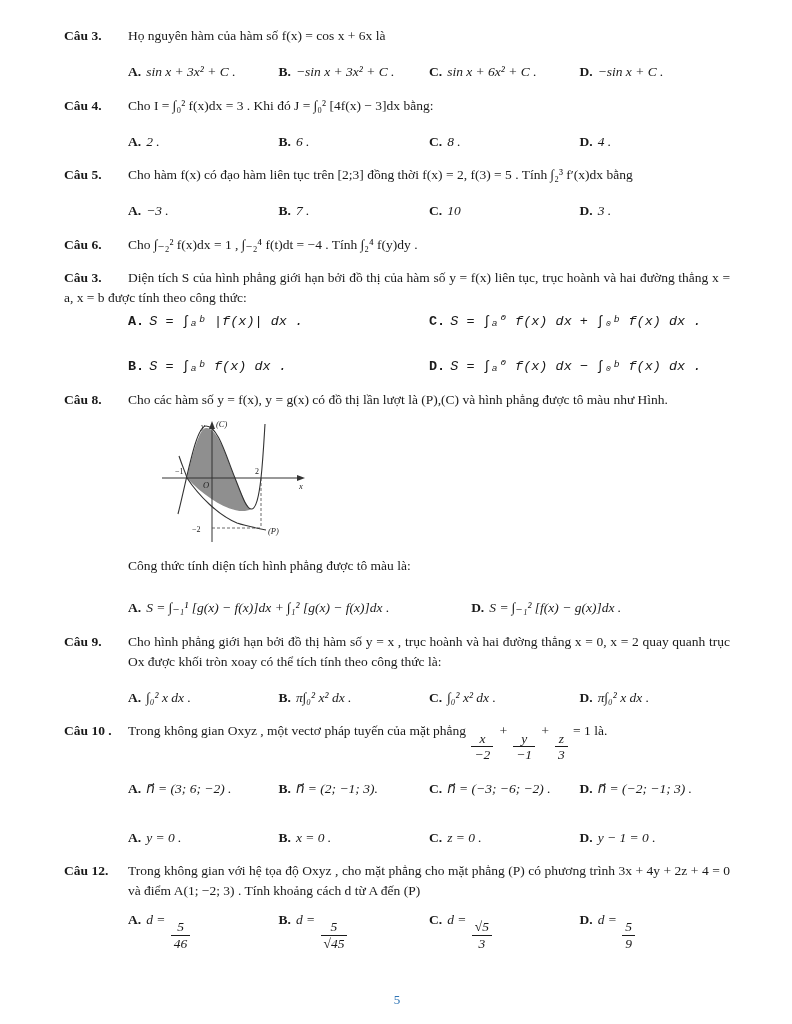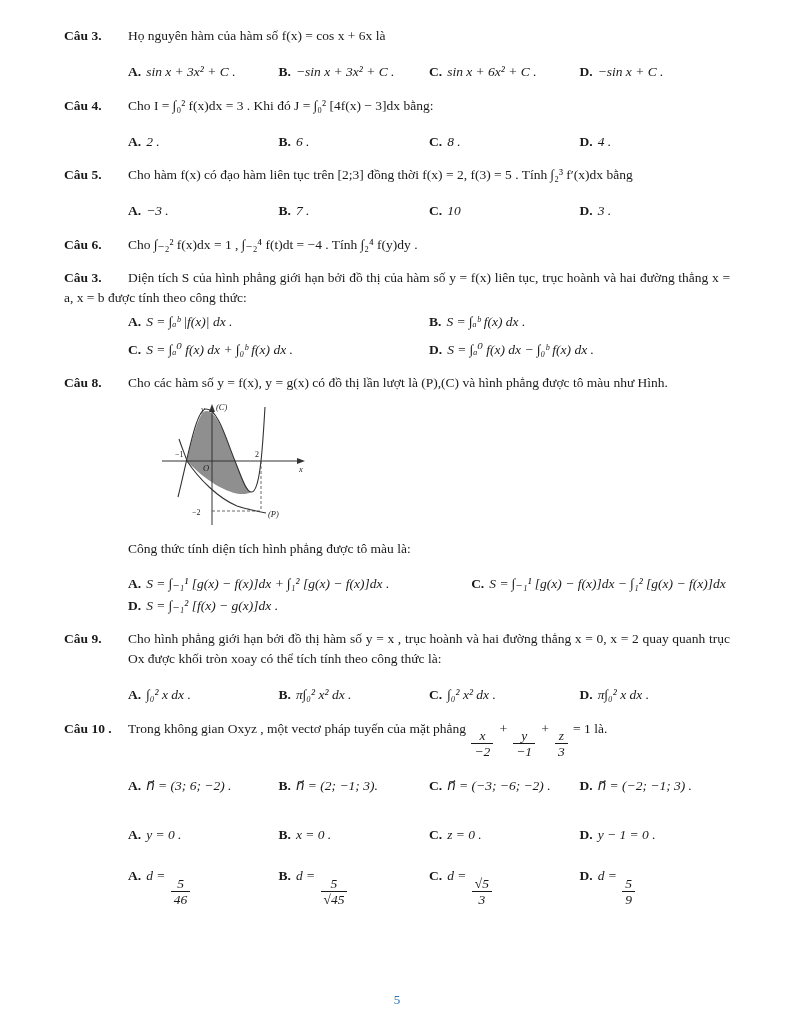--- a/index.html
+++ b/index.html
@@ -12,22 +12,22 @@
     padding: 26px 62px 16px 64px;
     overflow: hidden;
   }
   .question { margin-bottom: 13px; }
   .stem { text-align: justify; line-height: 1.5; }
   .wrap-indent { padding-left: 64px; text-indent: -64px; }
   .q-label { display: inline-block; width: 64px; font-weight: bold; text-indent: 0; }
   .stem-text { }
   .options { display: flex; margin-left: 64px; margin-top: 16px; line-height: 1.5; }
   .options .option { flex: 1; }
-  .grid-2 { display: grid; grid-template-columns: 50% 50%; margin-left: 64px; margin-top: 4px; row-gap: 7px; line-height: 1.5; }
-  .grid-2w { display: grid; grid-template-columns: 57% 43%; margin-left: 64px; margin-top: 15px; row-gap: 1px; line-height: 1.5; }
+  .grid-2 { display: grid; grid-template-columns: 50% 50%; margin-left: 64px; margin-top: 4px; row-gap: 24px; line-height: 1.5; font-family: Liberation Mono, monospace; }
+  .grid-2w { display: grid; grid-template-columns: 57% 43%; margin-left: 64px; margin-top: 22px; row-gap: 21px; line-height: 1.5; }
   .opt-letter { font-weight: bold; margin-right: 5px; }
   .math { font-style: italic; }
   .frac { display: inline-flex; flex-direction: column; text-align: center;
           vertical-align: -0.55em; line-height: 1.15; font-style: italic; margin: 0 2px; }
   .frac .fnum { border-bottom: 1px solid #1a1a1a; padding: 0 3px; }
   .frac .fden { padding: 0 3px; }
   .figure-wrap { margin: 6px 0 2px 78px; }
   .fig-caption { margin-left: 64px; margin-top: 2px; line-height: 1.5; font-family: Liberation Serif, serif; }
   .page-footer { margin-top: auto; text-align: center; font-size: 13px; }
 </style>
@@ -65,22 +65,22 @@
 </section>
 
 <section class="question">
   <p class="stem"><span class="q-label">Câu 6.</span><span class="stem-text">Cho ∫₋₂² f(x)dx = 1 , ∫₋₂⁴ f(t)dt = −4 . Tính ∫₂⁴ f(y)dy .</span></p>
 </section>
 
 <section class="question">
   <p class="stem"><span class="q-label">Câu 3.</span><span class="stem-text">Diện tích S của hình phẳng giới hạn bởi đồ thị của hàm số y = f(x) liên tục, trục hoành và hai đường thẳng x = a, x = b được tính theo công thức:</span></p>
   <div class="grid-2">
     <div class="option"><span class="opt-letter">A.</span><span class="math">S = ∫ₐᵇ |f(x)| dx .</span></div>
+    <div class="option"><span class="opt-letter">C.</span><span class="math">S = ∫ₐ⁰ f(x) dx + ∫₀ᵇ f(x) dx .</span></div>
     <div class="option"><span class="opt-letter">B.</span><span class="math">S = ∫ₐᵇ f(x) dx .</span></div>
-    <div class="option"><span class="opt-letter">C.</span><span class="math">S = ∫ₐ⁰ f(x) dx + ∫₀ᵇ f(x) dx .</span></div>
     <div class="option"><span class="opt-letter">D.</span><span class="math">S = ∫ₐ⁰ f(x) dx − ∫₀ᵇ f(x) dx .</span></div>
   </div>
 </section>
 
 <section class="question">
   <p class="stem"><span class="q-label">Câu 8.</span><span class="stem-text">Cho các hàm số y = f(x), y = g(x) có đồ thị lần lượt là (P),(C) và hình phẳng được tô màu như Hình.</span></p>
   <div class="figure-wrap">
     <svg width="180" height="134" viewBox="0 0 180 134" xmlns="http://www.w3.org/2000/svg">
 
       <path d="M45,62 C52,32 58,12 64,12 C76,12 85,42 93,62 C99,77 104,90 109,93 C96,101 66,85 45,62 Z" fill="#8f8f8f"></path>
@@ -103,21 +103,20 @@
       <text x="157" y="73" font-size="8.5" font-style="italic" fill="#222">x</text>
       <text x="59" y="13" font-size="8.5" font-style="italic" fill="#222">y</text>
       <text x="33" y="58" font-size="8" fill="#222">−1</text>
       <text x="113" y="58" font-size="8" fill="#222">2</text>
       <text x="50" y="116" font-size="8" fill="#222">−2</text>
     </svg>
   </div>
   <p class="fig-caption">Công thức tính diện tích hình phẳng được tô màu là:</p>
   <div class="grid-2w">
     <div class="option"><span class="opt-letter">A.</span><span class="math">S = ∫₋₁¹ [g(x) − f(x)]dx + ∫₁² [g(x) − f(x)]dx .</span></div>
-    <div class="option"><span class="opt-letter">C.</span><span class="math">S = ∫₋₁¹ [g(x) − f(x)]dx − ∫₁² [g(x) − f(x)]dx</span></div>
     <div class="option"><span class="opt-letter">D.</span><span class="math">S = ∫₋₁² [f(x) − g(x)]dx .</span></div>
   </div>
 </section>
 
 <section class="question">
   <p class="stem wrap-indent"><span class="q-label">Câu 9.</span><span class="stem-text">Cho hình phẳng giới hạn bởi đồ thị hàm số y = x , trục hoành và hai đường thẳng x = 0, x = 2 quay quanh trục Ox được khối tròn xoay có thể tích tính theo công thức là:</span></p>
   <div class="options">
     <div class="option"><span class="opt-letter">A.</span><span class="math">∫₀² x dx .</span></div>
     <div class="option"><span class="opt-letter">B.</span><span class="math">π∫₀² x² dx .</span></div>
     <div class="option"><span class="opt-letter">C.</span><span class="math">∫₀² x² dx .</span></div>
@@ -153,20 +152,21 @@
 <section class="question">
   <div class="options">
     <div class="option"><span class="opt-letter">A.</span><span class="math">y = 0 .</span></div>
     <div class="option"><span class="opt-letter">B.</span><span class="math">x = 0 .</span></div>
     <div class="option"><span class="opt-letter">C.</span><span class="math">z = 0 .</span></div>
     <div class="option"><span class="opt-letter">D.</span><span class="math">y − 1 = 0 .</span></div>
   </div>
 </section>
 
 <section class="question">
+  <p class="stem wrap-indent"><span class="q-label">Câu 12.</span><span class="stem-text">Trong không gian với hệ tọa độ Oxyz , cho mặt phẳng cho mặt phẳng (P) có phương trình 3x + 4y + 2z + 4 = 0 và điểm A(1; −2; 3) . Tính khoảng cách d từ A đến (P)</span></p>
   <div class="options" style="margin-top:8px;">
     <div class="option"><span class="opt-letter">A.</span><span class="math">d =</span>
       <span class="frac">
           <span class="fnum">5</span>
           <span class="fden">46</span>
         </span></div>
     <div class="option"><span class="opt-letter">B.</span><span class="math">d =</span>
       <span class="frac">
           <span class="fnum">5</span>
           <span class="fden">√45</span>

